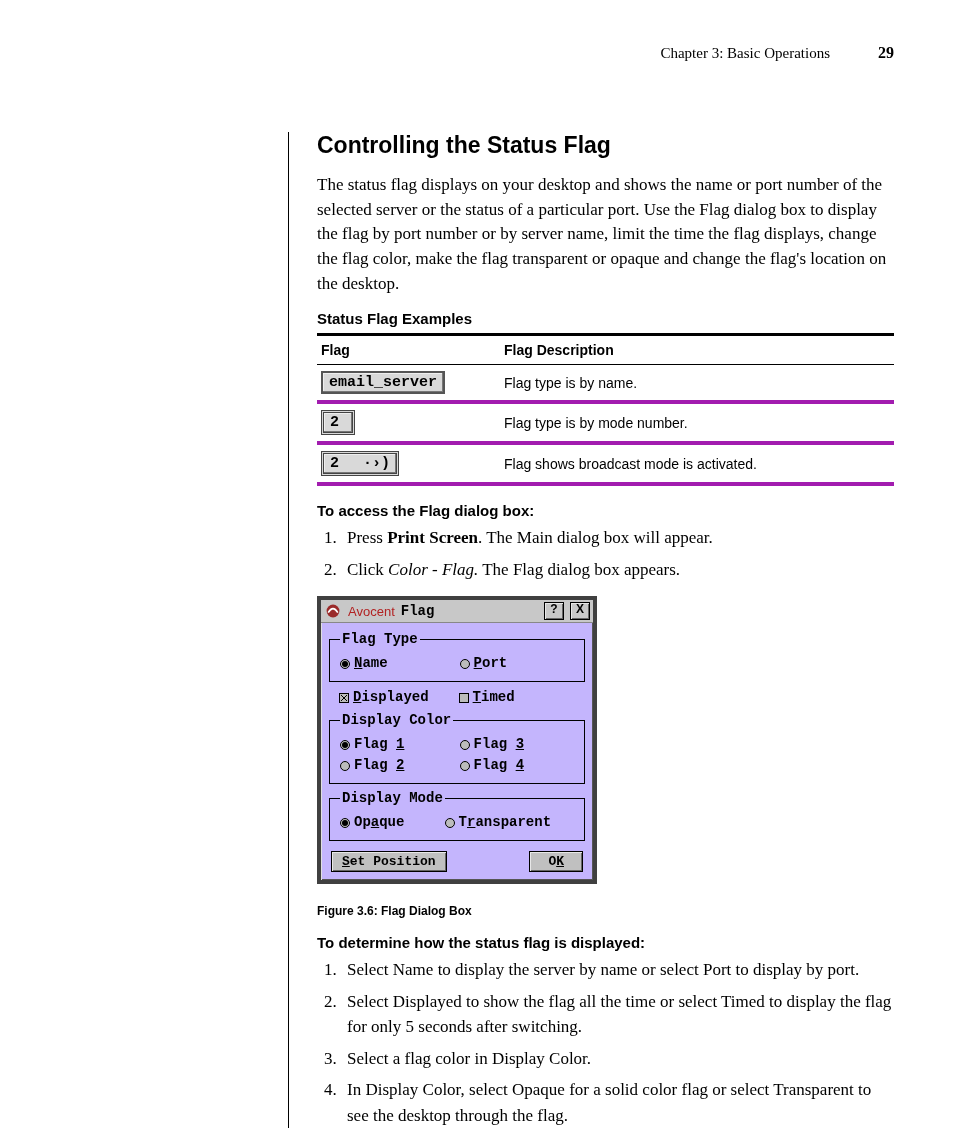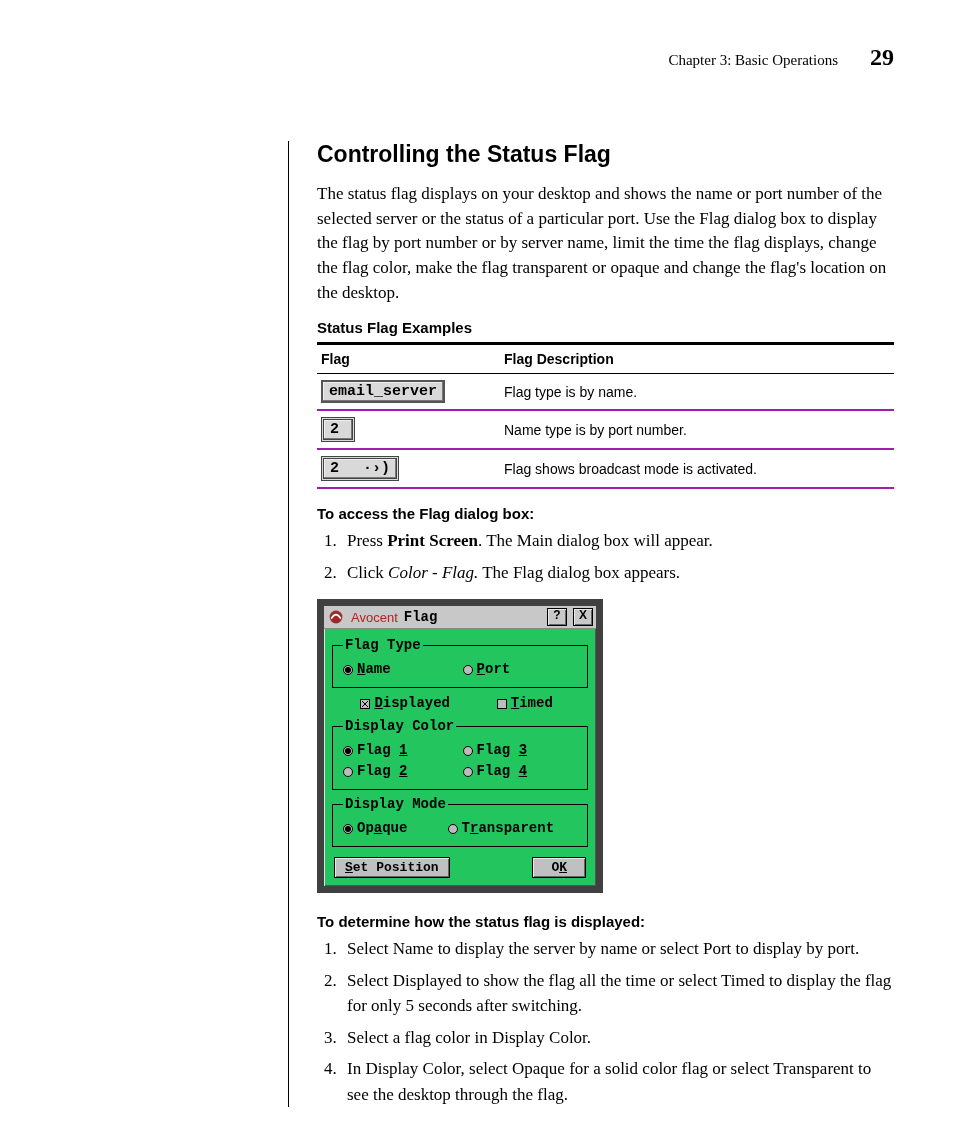--- a/index.html
+++ b/index.html
@@ -19,25 +19,25 @@
     box-sizing: border-box;
     padding: 44px 60px 60px 60px;
   }
   .header {
     text-align: right;
     font-family: "Times New Roman", Georgia, serif;
     margin-bottom: 70px;
   }
   .header .chap {
     font-size: 15px;
-    margin-right: 28px;
+    margin-right: 44px;
   }
   .header .page-num {
     font-weight: bold;
-    font-size: 24px;
+    font-size: 16px;
   }
   .content-area {
     border-left: 1px solid #000;
     margin-left: 228px;
     padding-left: 28px;
   }
   h2 {
     font-family: Arial, Helvetica, sans-serif;
     font-weight: bold;
     font-size: 23px;
@@ -63,21 +63,21 @@
   table.example th {
     font-family: Arial, Helvetica, sans-serif;
     font-weight: bold;
     font-size: 14px;
     text-align: left;
     border-top: 3px solid #000;
     border-bottom: 1px solid #000;
     padding: 6px 4px;
   }
   table.example td {
-    border-bottom: 2px solid #a21caf;
+    border-bottom: 4px solid #a21caf;
     padding: 6px 4px;
     font-family: Arial, Helvetica, sans-serif;
     font-size: 14px;
     vertical-align: middle;
   }
   .flag-box {
     display: inline-block;
     font-family: "Courier New", monospace;
     font-weight: bold;
     font-size: 15px;
@@ -104,22 +104,22 @@
   .caption {
     font-family: Arial, Helvetica, sans-serif;
     font-weight: bold;
     font-size: 12px;
     margin: 8px 0 16px 0;
   }
 
   
   .dialog {
     width: 272px;
-    background: #22c55e;
-    border: 7px solid #404040;
+    background: #c4b5fd;
+    border: 4px solid #404040;
     font-family: "Courier New", monospace;
     font-weight: bold;
     margin: 4px 0 20px 0;
     box-shadow: inset 1px 1px 0 #e0e0e0, inset -1px -1px 0 #555;
   }
   .title-bar {
     display: flex;
     align-items: center;
     background: #c8c8c8;
     border-bottom: 1px solid #888;
@@ -203,21 +203,21 @@
     padding: 2px 10px;
     font-size: 13px;
     box-shadow: inset 1px 1px 0 #e8e8e8, inset -1px -1px 0 #666;
   }
   .btn-row {
     display: flex;
     justify-content: space-between;
     padding: 4px 2px 0 2px;
     gap: 14px;
   }
-  .plain-opts { margin: 0 0 6px 10px; text-align: center; }
+  .plain-opts { margin: 0 0 6px 10px; }
   .bcast-icon {
     display: inline-block;
     font-size: 15px;
     font-weight: bold;
     margin-left: 24px;
   }
 </style>
 </head>
 <body>
 
@@ -240,21 +240,21 @@
           <th>Flag Description</th>
         </tr>
       </thead>
       <tbody>
         <tr>
           <td><span class="flag-box">email_server</span></td>
           <td>Flag type is by name.</td>
         </tr>
         <tr>
           <td><span class="flag-box" style="min-width:34px;border:3px double #444;">2</span></td>
-          <td>Name type is by port number.</td>
+          <td>Flag type is by mode number.</td>
         </tr>
         <tr>
           <td>
             <span class="flag-box" style="min-width:78px;border:3px double #444;">
               <span>2</span><span class="bcast-icon">·›)</span>
             </span>
           </td>
           <td>Flag shows broadcast mode is activated.</td>
         </tr>
       </tbody>
@@ -318,20 +318,21 @@
           </div>
         </fieldset>
 
         <div class="btn-row">
           <span class="dlg-btn"><span class="u">S</span><span>et Position</span></span>
           <span class="dlg-btn" style="padding:2px 18px;"><span>O</span><span class="u">K</span></span>
         </div>
       </div>
     </div>
 
+    <div class="caption">Figure 3.6: Flag Dialog Box</div>
 
     <h4>To determine how the status flag is displayed:</h4>
     <ol class="steps">
       <li>Select Name to display the server by name or select Port to display by port.</li>
       <li>Select Displayed to show the flag all the time or select Timed to display the flag for only 5 seconds after switching.</li>
       <li>Select a flag color in Display Color.</li>
       <li>In Display Color, select Opaque for a solid color flag or select Transparent to see the desktop through the flag.</li>
     </ol>
   </div>
 </div>

